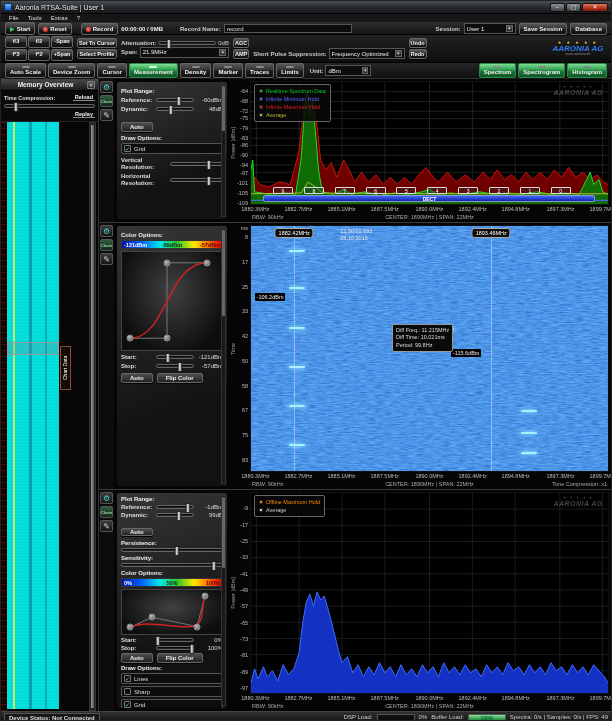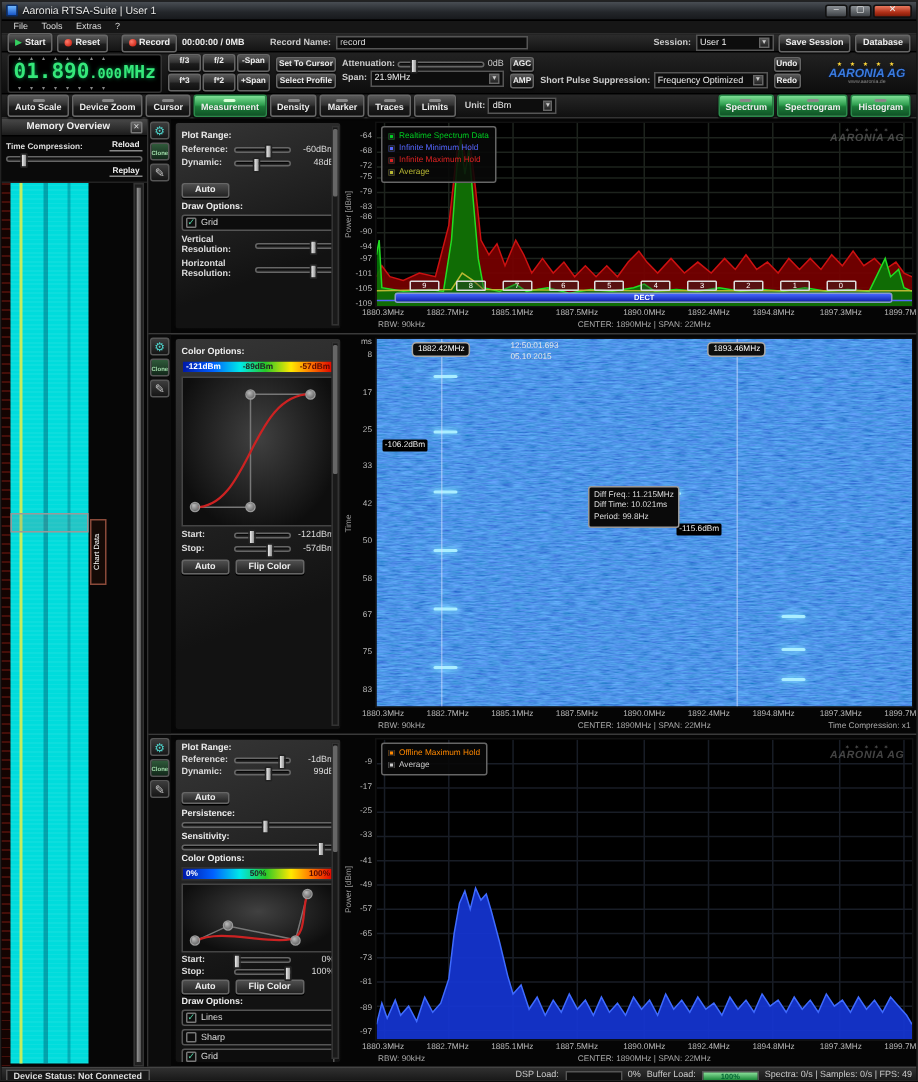--- a/index.html
+++ b/index.html
@@ -170,29 +170,20 @@
     <span class="tlabel" style="font-weight:bold">Session:</span>
     <div class="drop" style="width:52px">
         <span>User 1</span>
         <span class="arr">▾</span>
       </div>
     <div class="tbtn">Save Session</div>
     <div class="tbtn">Database</div>
   </div>
 
   <div class="toolbar2">
-    <div class="freqbox">
-      <div class="arrowrow">▴▴▴▴▴▴▴▴</div>
-      <div class="freqline">
-        <span class="fmain">01.890</span>
-          <span class="fsub">.000</span>
-          <span class="funit">MHz</span>
-      </div>
-      <div class="arrowrow">▾▾▾▾▾▾▾▾</div>
-    </div>
     <div class="btngrid">
         <div class="tbtn fbtn">f/3</div>
         <div class="tbtn fbtn">f/2</div>
         <div class="tbtn fbtn">-Span</div>
         <div class="tbtn fbtn">f*3</div>
         <div class="tbtn fbtn">f*2</div>
         <div class="tbtn fbtn">+Span</div>
       </div>
     <div class="vcol">
       <div class="tbtn fbtn">Set To Cursor</div>

